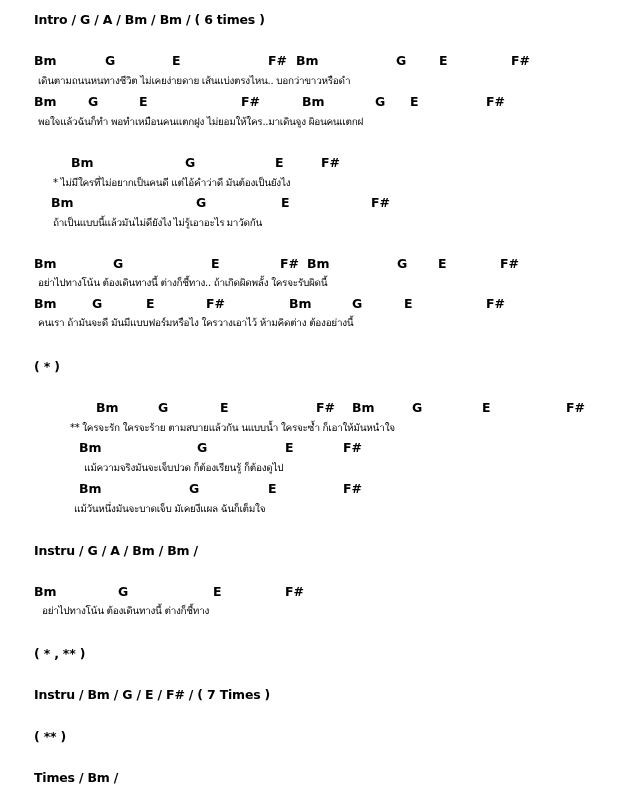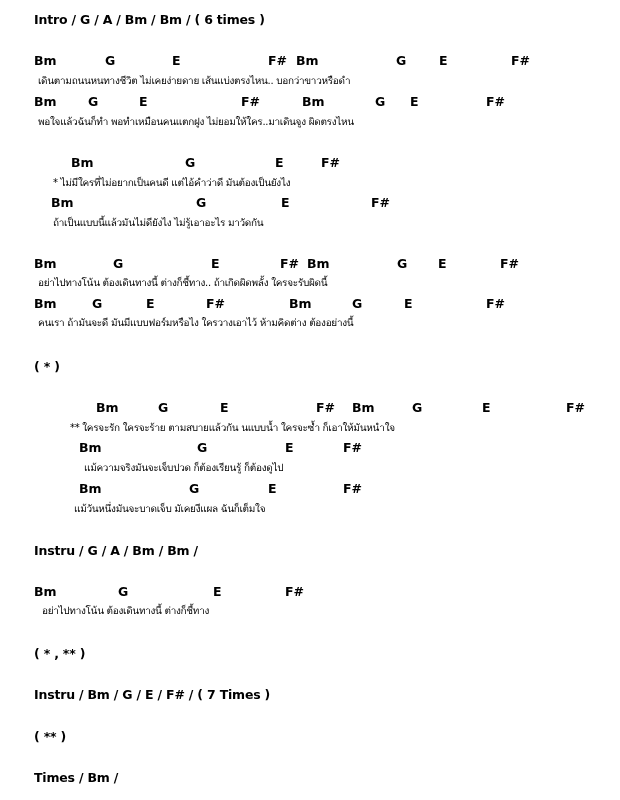--- a/index.html
+++ b/index.html
@@ -32,38 +32,38 @@
     <div class="abs" style="left:0;top:94px;width:620px;height:16px;">
         <span class="abs chord" style="left: 34px; top: 0px;">Bm</span>
         <span class="abs chord" style="left: 88px; top: 0px;">G</span>
         <span class="abs chord" style="left: 139px; top: 0px;">E</span>
         <span class="abs chord" style="left: 241px; top: 0px;">F#</span>
         <span class="abs chord" style="left: 302px; top: 0px;">Bm</span>
         <span class="abs chord" style="left: 375px; top: 0px;">G</span>
         <span class="abs chord" style="left: 410px; top: 0px;">E</span>
         <span class="abs chord" style="left: 486px; top: 0px;">F#</span>
       </div>
-    <div class="abs lyric" style="left:38px;top:114px;">พอใจแล้วฉันก็ทำ พอทำเหมือนคนแตกฝูง  ไม่ยอมให้ใคร..มาเดินจูง ผิดตรงไหน</div>
+    <div class="abs lyric" style="left:38px;top:114px;">พอใจแล้วฉันก็ทำ พอทำเหมือนคนแตกฝูง  ไม่ยอมให้ใคร..มาเดินจูง ผิอนคนแตกฝ</div>
   </div>
 
   <div>
     <div class="abs" style="left:0;top:155px;width:620px;height:16px;">
         <span class="abs chord" style="left: 71px; top: 0px;">Bm</span>
         <span class="abs chord" style="left: 185px; top: 0px;">G</span>
         <span class="abs chord" style="left: 275px; top: 0px;">E</span>
         <span class="abs chord" style="left: 321px; top: 0px;">F#</span>
       </div>
     <div class="abs lyric" style="left:53px;top:175px;">* ไม่มีใครที่ไม่อยากเป็นคนดี แต่ไอ้คำว่าดี มันต้องเป็นยังไง</div>
     <div class="abs" style="left:0;top:195px;width:620px;height:16px;">
         <span class="abs chord" style="left: 51px; top: 0px;">Bm</span>
         <span class="abs chord" style="left: 196px; top: 0px;">G</span>
         <span class="abs chord" style="left: 281px; top: 0px;">E</span>
         <span class="abs chord" style="left: 371px; top: 0px;">F#</span>
       </div>
-    <div class="abs lyric" style="left:53px;top:215px;">ถ้าเป็นแบบนี้แล้วมันไม่ดียังไง   ไม่รู้เอาอะไร    มาวัดกัน</div>
+    <div class="abs lyric" style="left:53px;top:215px;font-family:Liberation Serif, serif;">ถ้าเป็นแบบนี้แล้วมันไม่ดียังไง   ไม่รู้เอาอะไร    มาวัดกัน</div>
   </div>
 
   <div>
     <div class="abs" style="left:0;top:256px;width:620px;height:16px;">
         <span class="abs chord" style="left: 34px; top: 0px;">Bm</span>
         <span class="abs chord" style="left: 113px; top: 0px;">G</span>
         <span class="abs chord" style="left: 211px; top: 0px;">E</span>
         <span class="abs chord" style="left: 280px; top: 0px;">F#</span>
         <span class="abs chord" style="left: 307px; top: 0px;">Bm</span>
         <span class="abs chord" style="left: 397px; top: 0px;">G</span>

